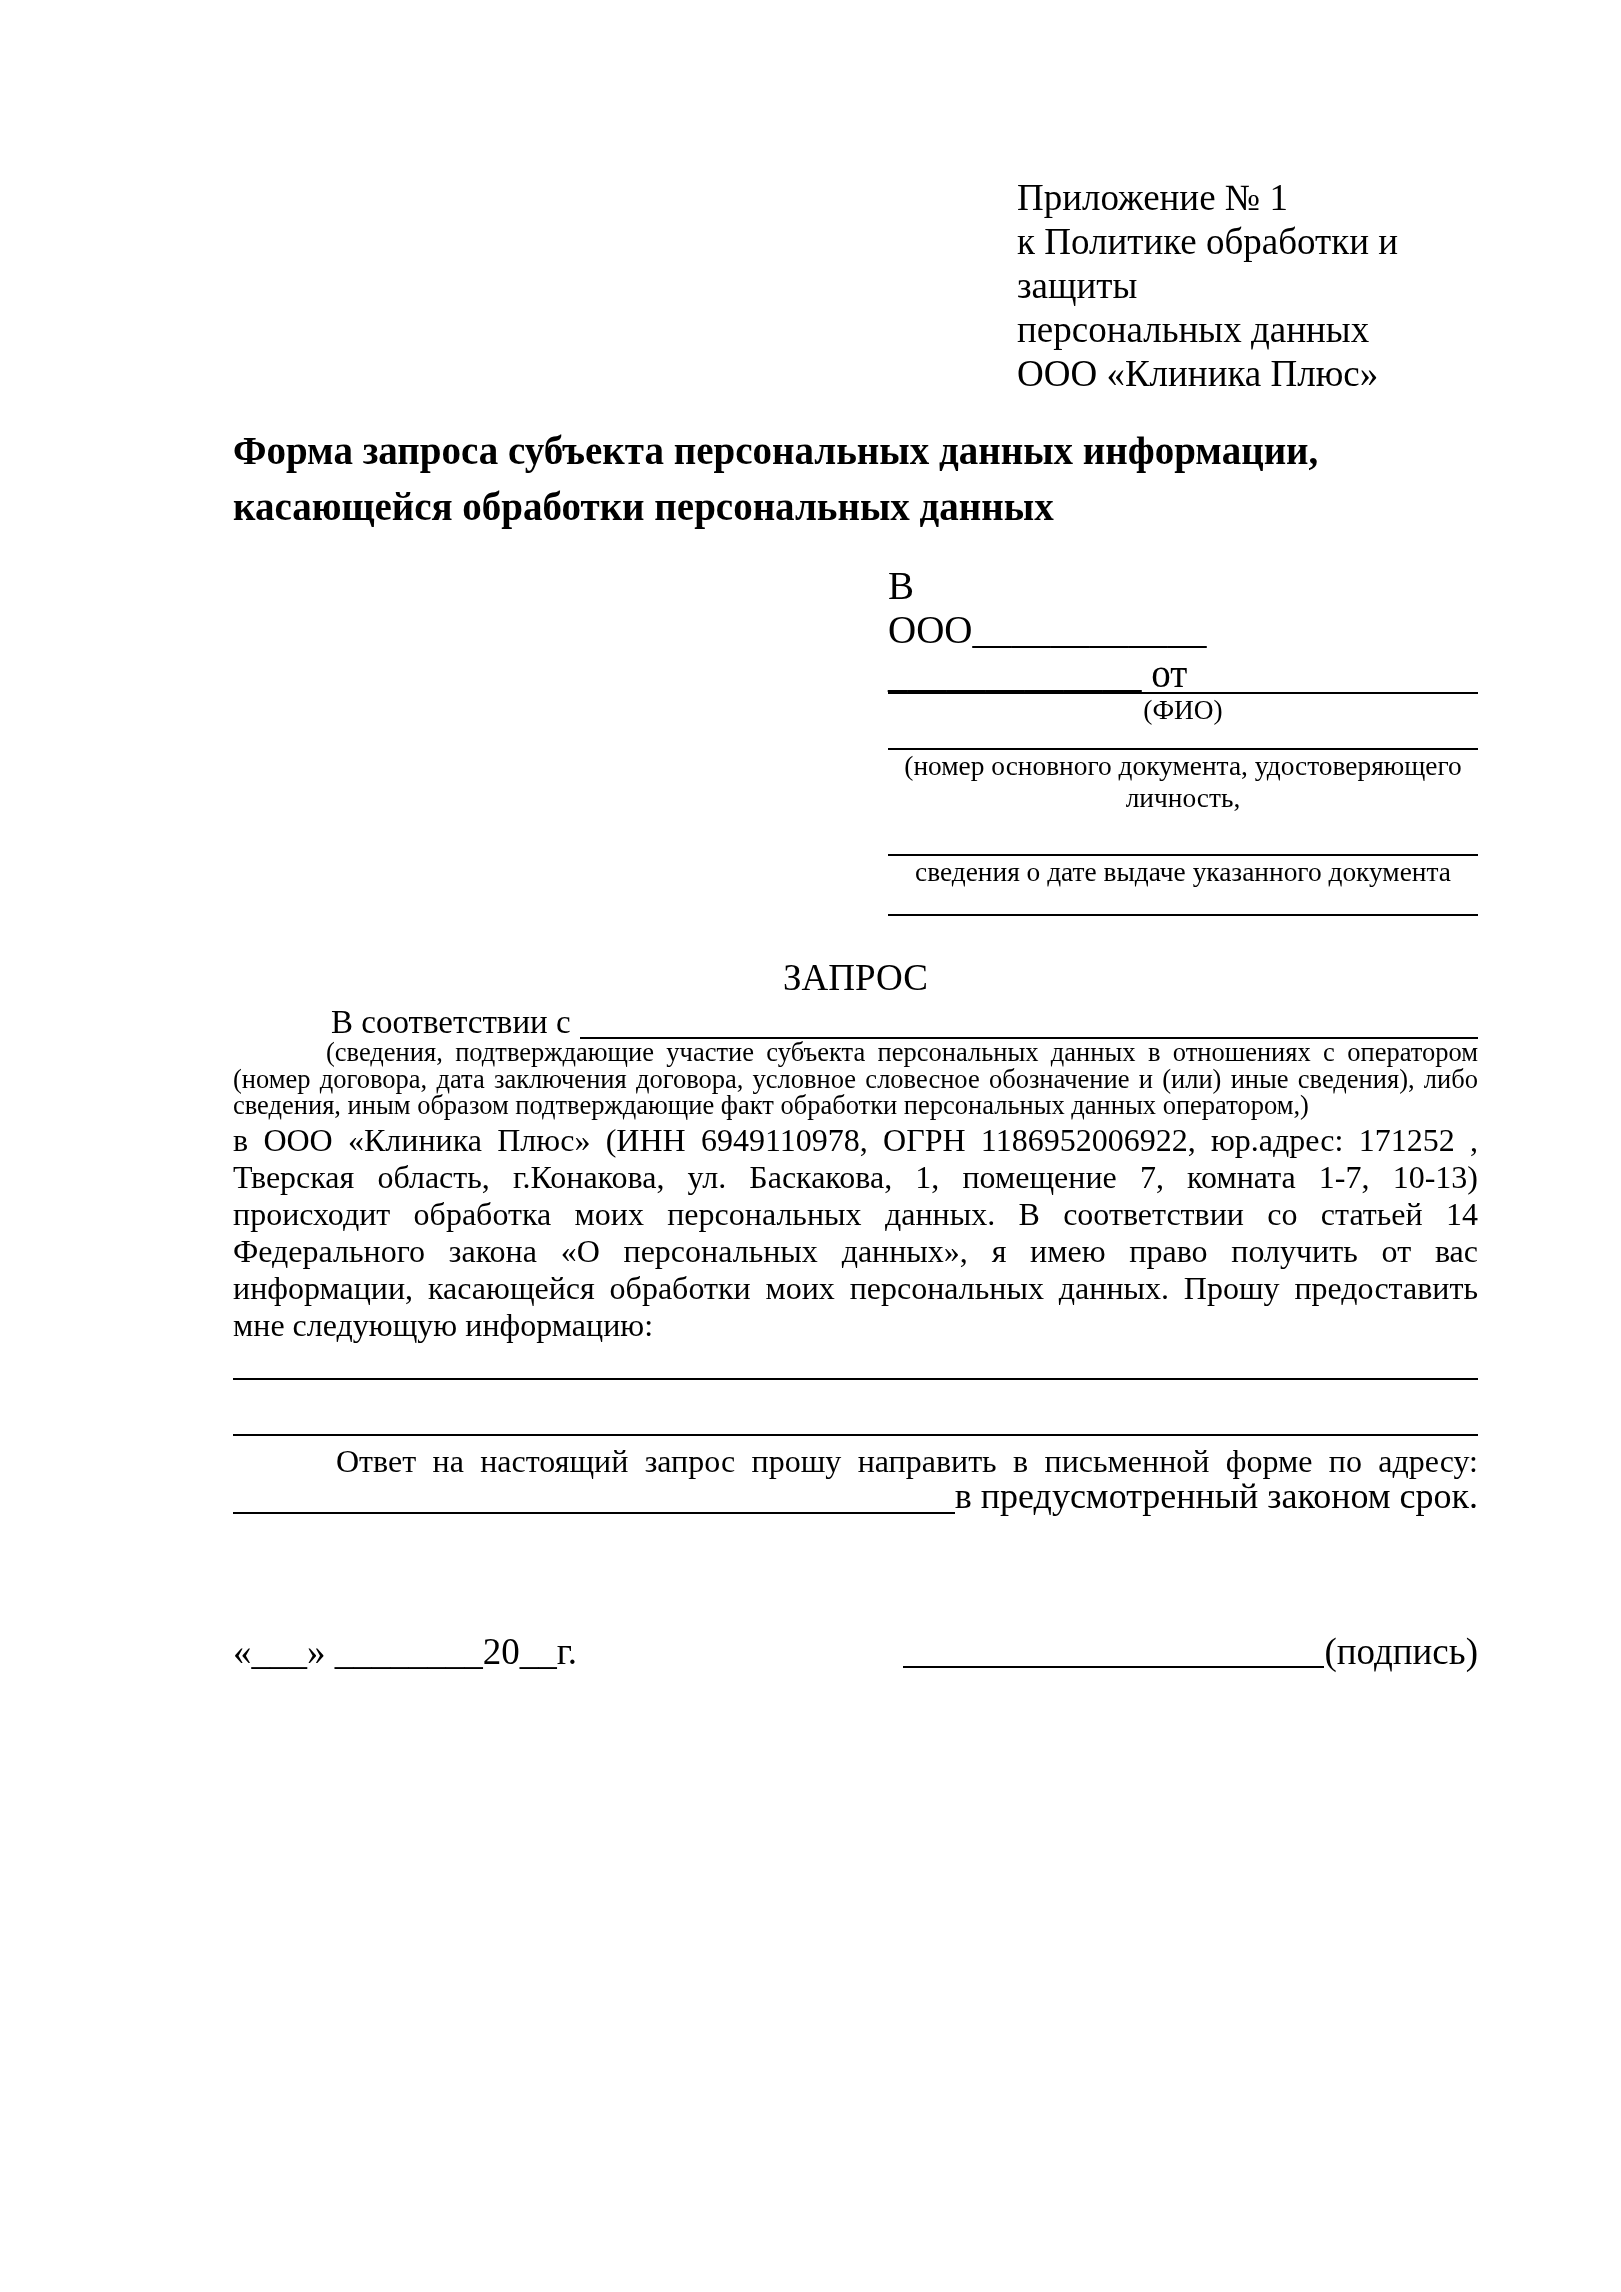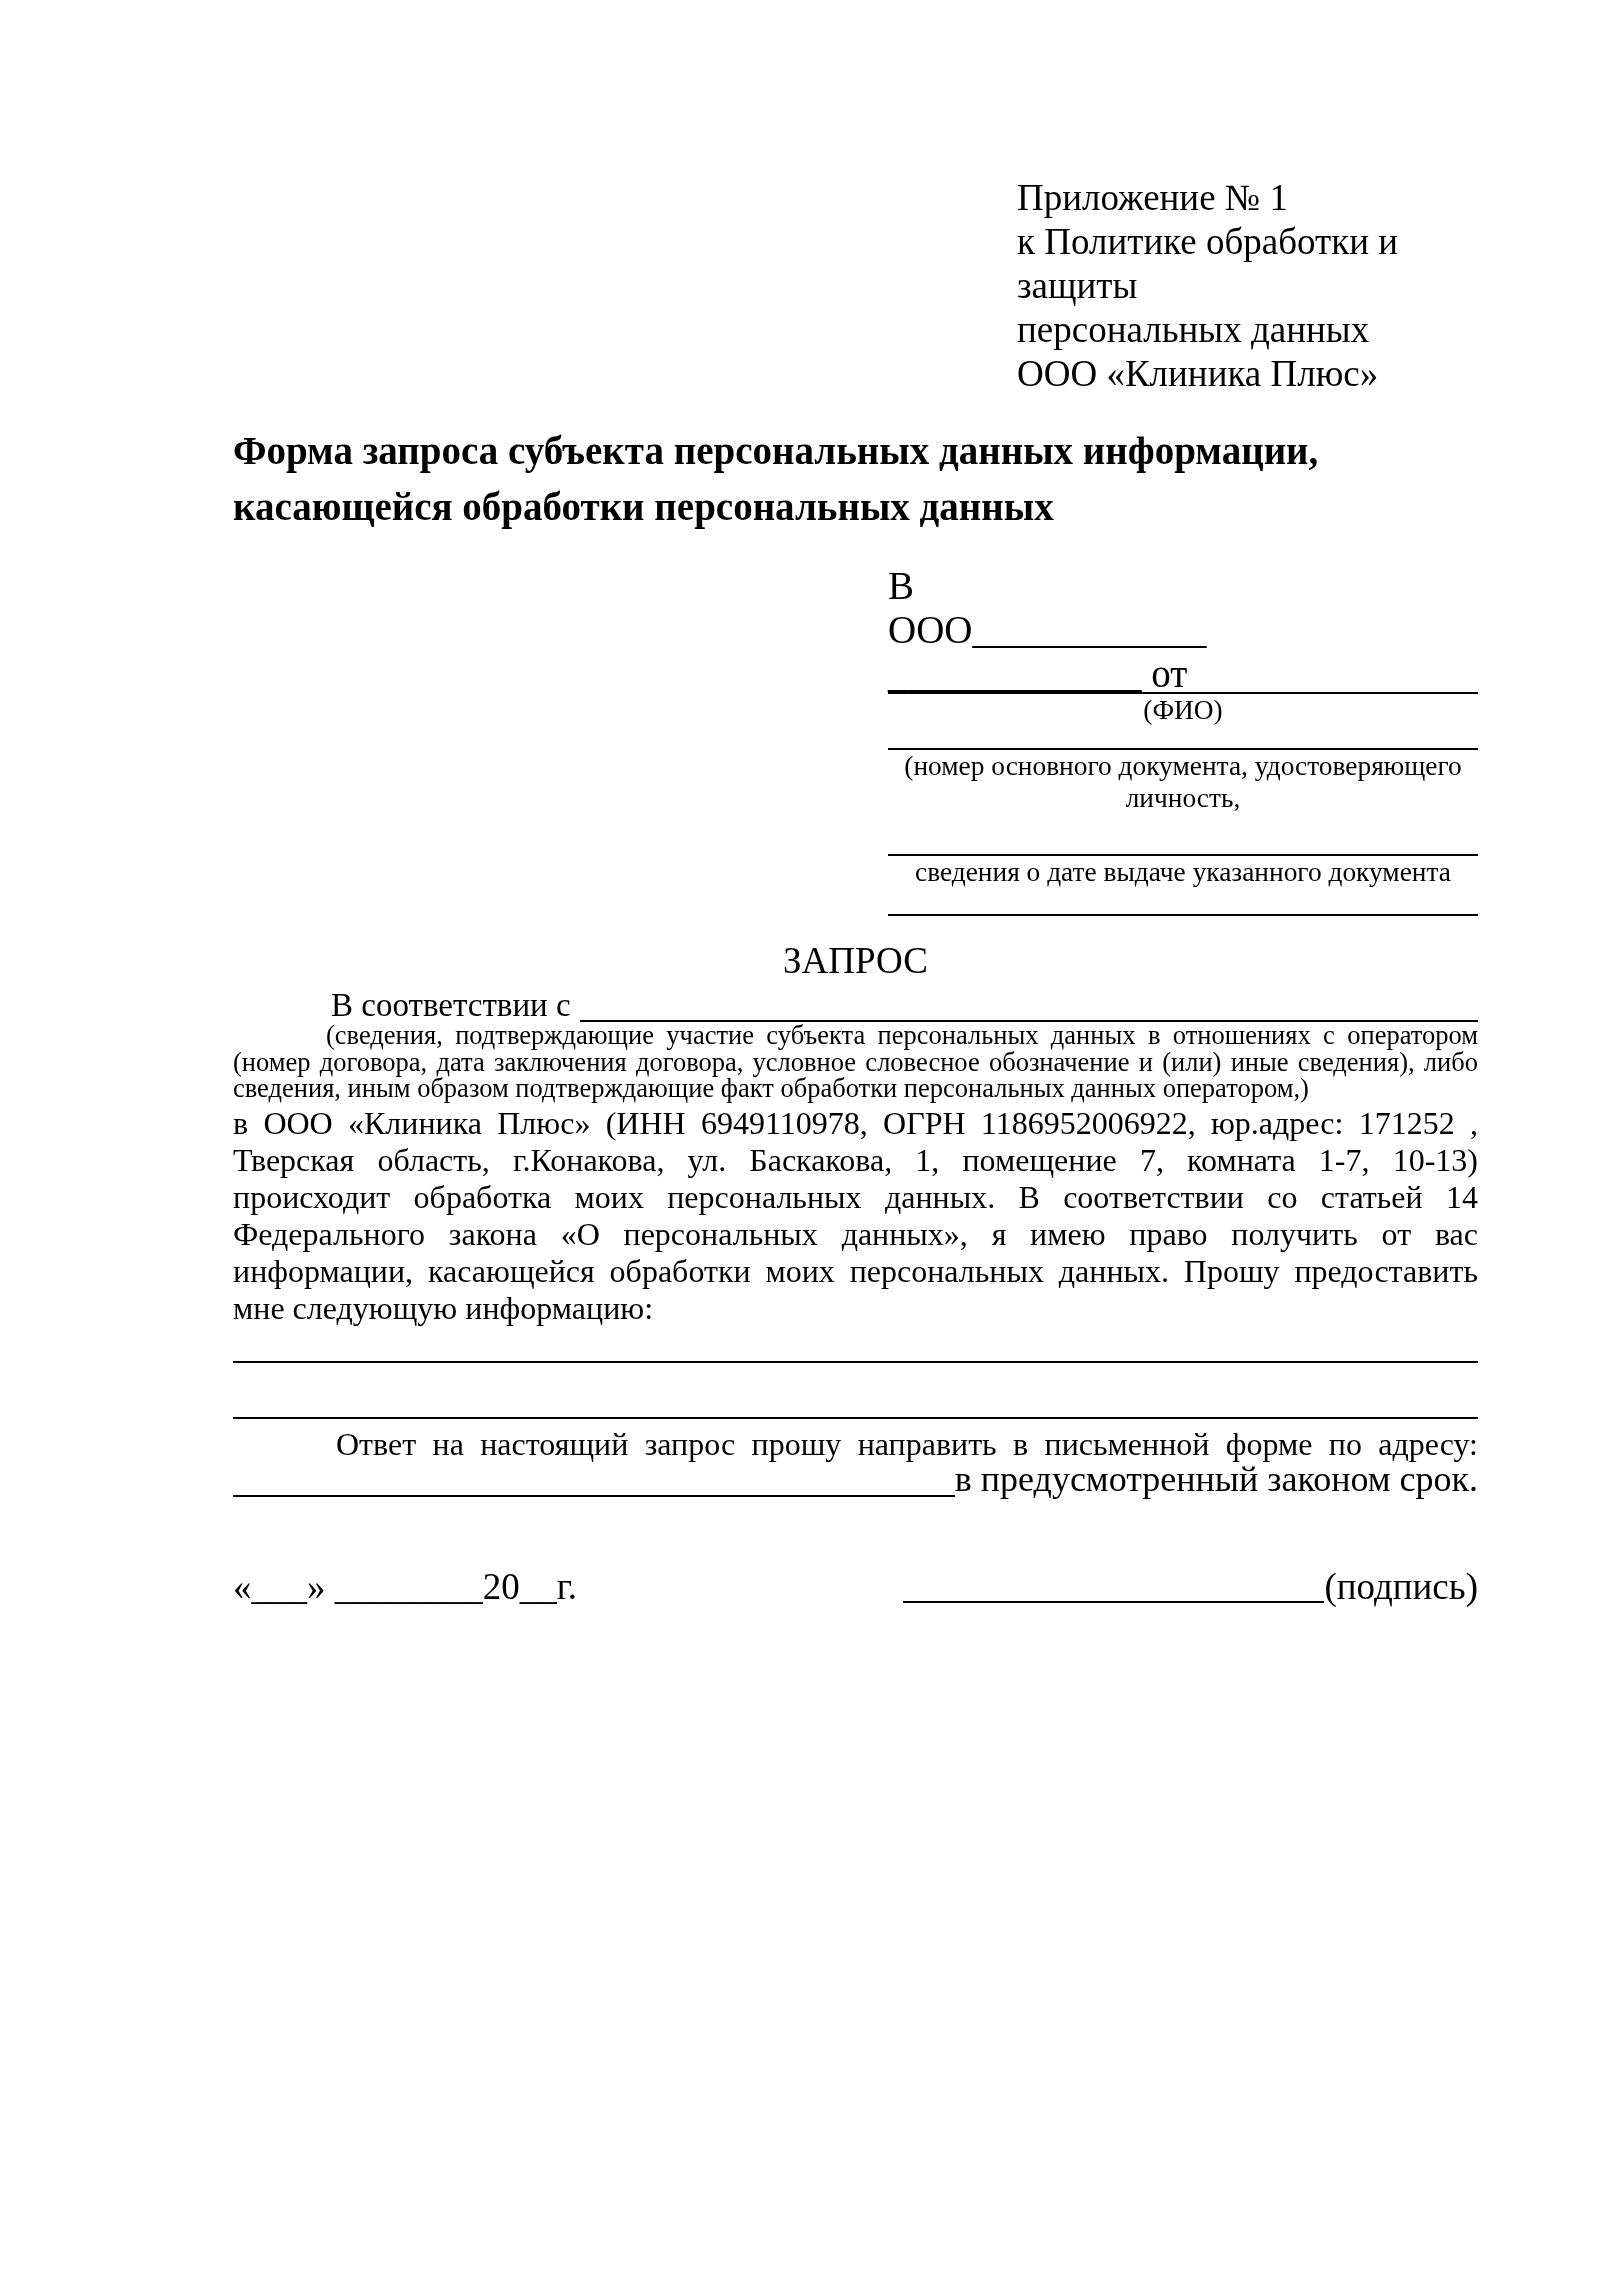--- a/index.html
+++ b/index.html
@@ -19,21 +19,21 @@
   
   .addr{margin-top:29px;margin-left:655px;width:590px;font-size:39px;line-height:44px;}
   .addr .rule{border-bottom:2.9px solid #000;height:0;}
   .addr .small{font-size:27.4px;line-height:32px;text-align:center;}
   .rule-fio{margin-top:-3.9px;}
   .rule-doc1{margin-top:21.6px;}
   .rule-doc2{margin-top:40px;}
   .rule-doc3{margin-top:26.5px;}
 
   
-  .zapros{margin-top:23px;text-align:center;font-size:37px;line-height:44px;}
+  .zapros{margin-top:40px;text-align:center;font-size:37px;line-height:44px;}
   .accordance{display:flex;align-items:flex-end;margin-top:5.9px;padding-left:98px;
               font-size:33px;line-height:33px;justify-content:space-between;}
   .accordance .acc-text{white-space:nowrap;padding-right:9.8px;}
   .fill{flex:1;border-bottom:2.9px solid #000;}
 
   .fine{font-size:26.5px;line-height:26.5px;text-align:justify;text-indent:93px;margin-top:0;}
 
   .body-p{font-size:32px;line-height:37px;text-align:justify;margin-top:3.9px;}
 
   .blank-line{border-bottom:2.9px solid #000;height:0;}
@@ -41,21 +41,21 @@
   .blank2{margin-top:54px;}
 
   .reply1{margin-top:7.8px;font-size:32px;line-height:35px;text-indent:103px;
           text-align:justify;text-align-last:justify;}
   .reply2{display:flex;align-items:flex-end;font-size:36px;line-height:35px;}
   .reply2 .txt{white-space:nowrap;}
 
   
   .sig-row{margin-top:68px;display:flex;justify-content:space-between;align-items:flex-end;
            font-size:37px;line-height:44px;}
-  .sig-right{display:flex;align-items:flex-end;}
+  .sig-right{display:flex;align-items:flex-end;margin-top:48px;}
   .sig-fill{width:421px;border-bottom:2.9px solid #000;height:0;margin-bottom:5.9px;}
 </style>
 </head>
 <body>
 
 <div class="page">
   <div class="content">
 
     <div class="appendix">
       <div>Приложение № 1</div>

